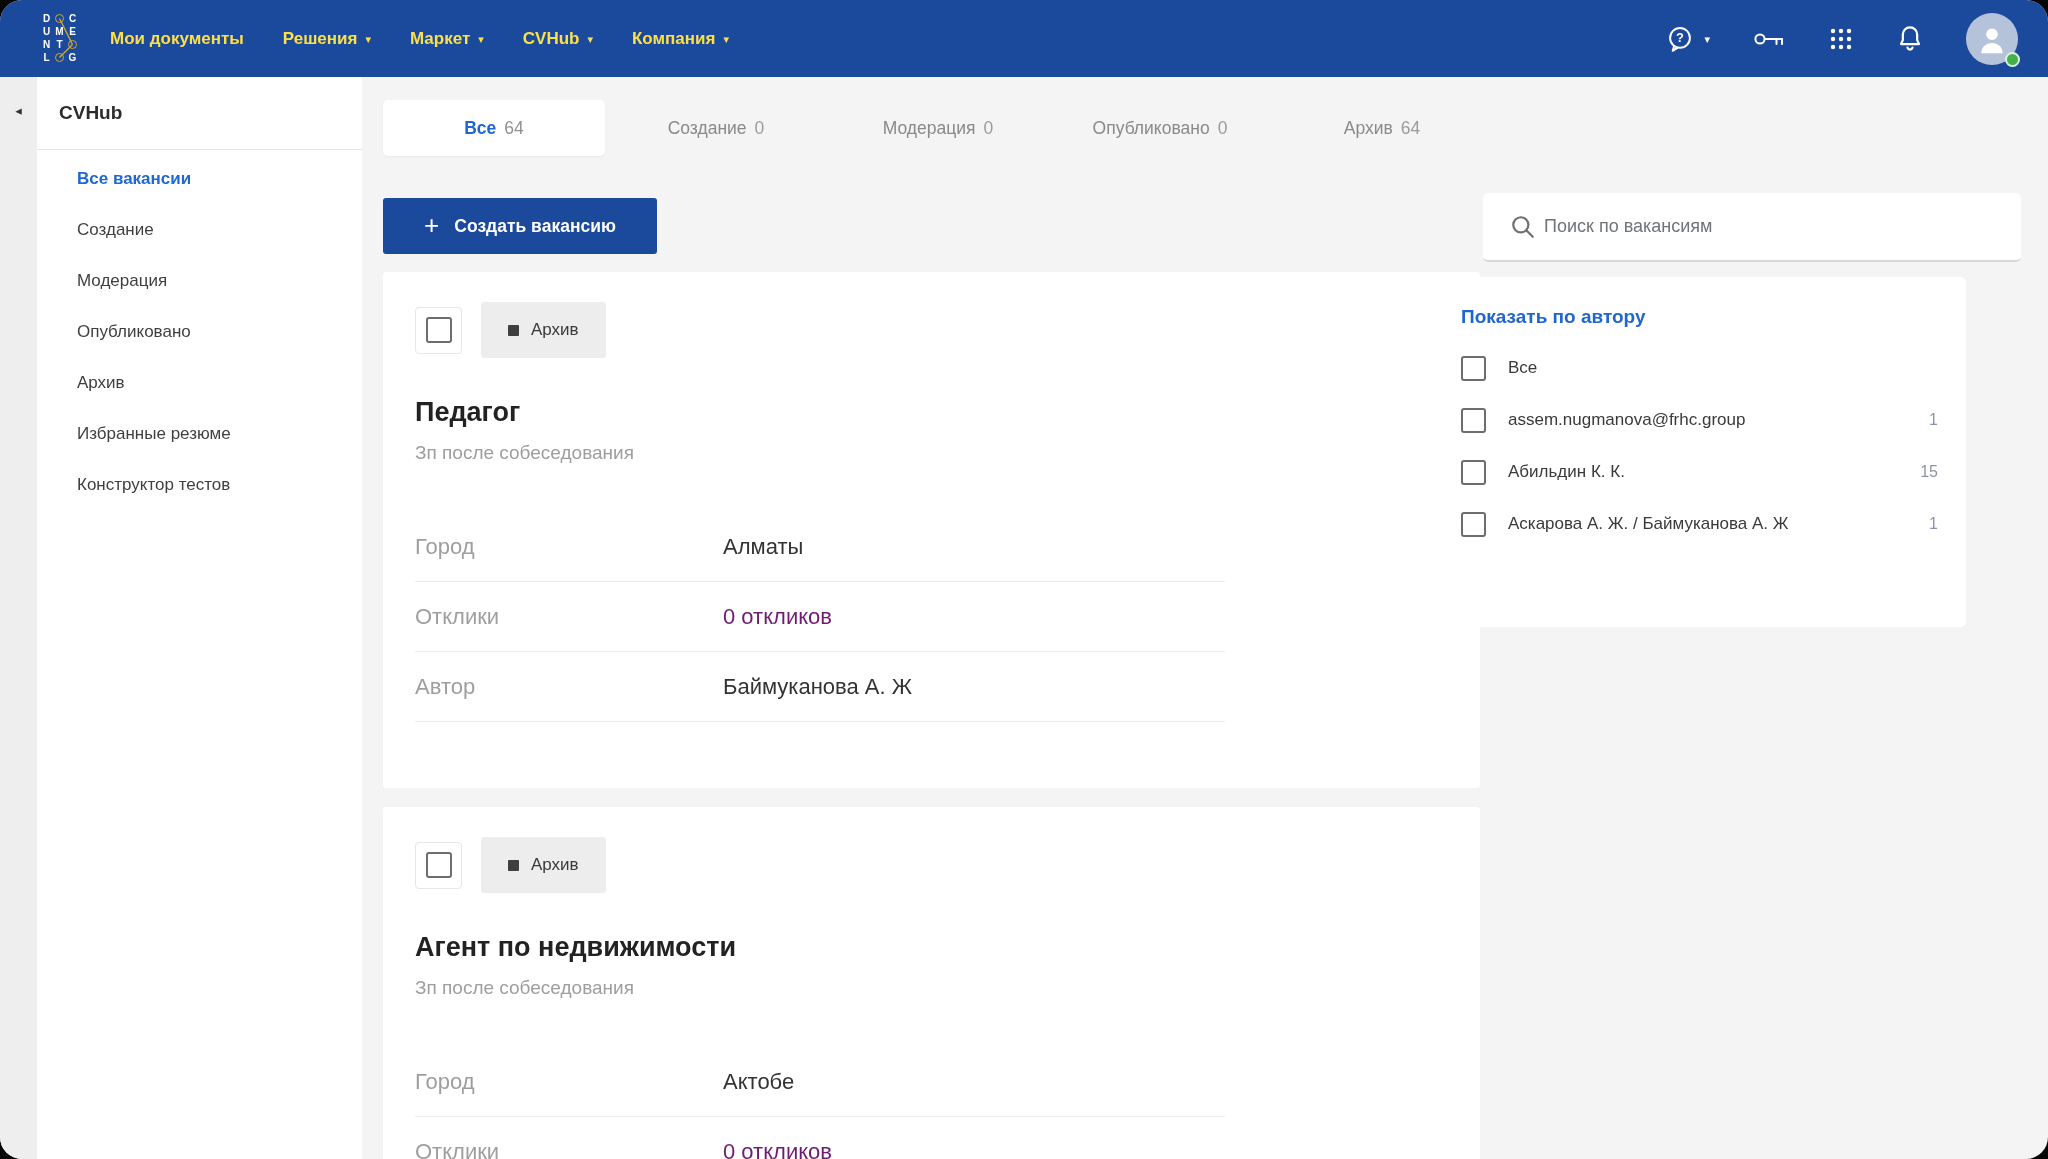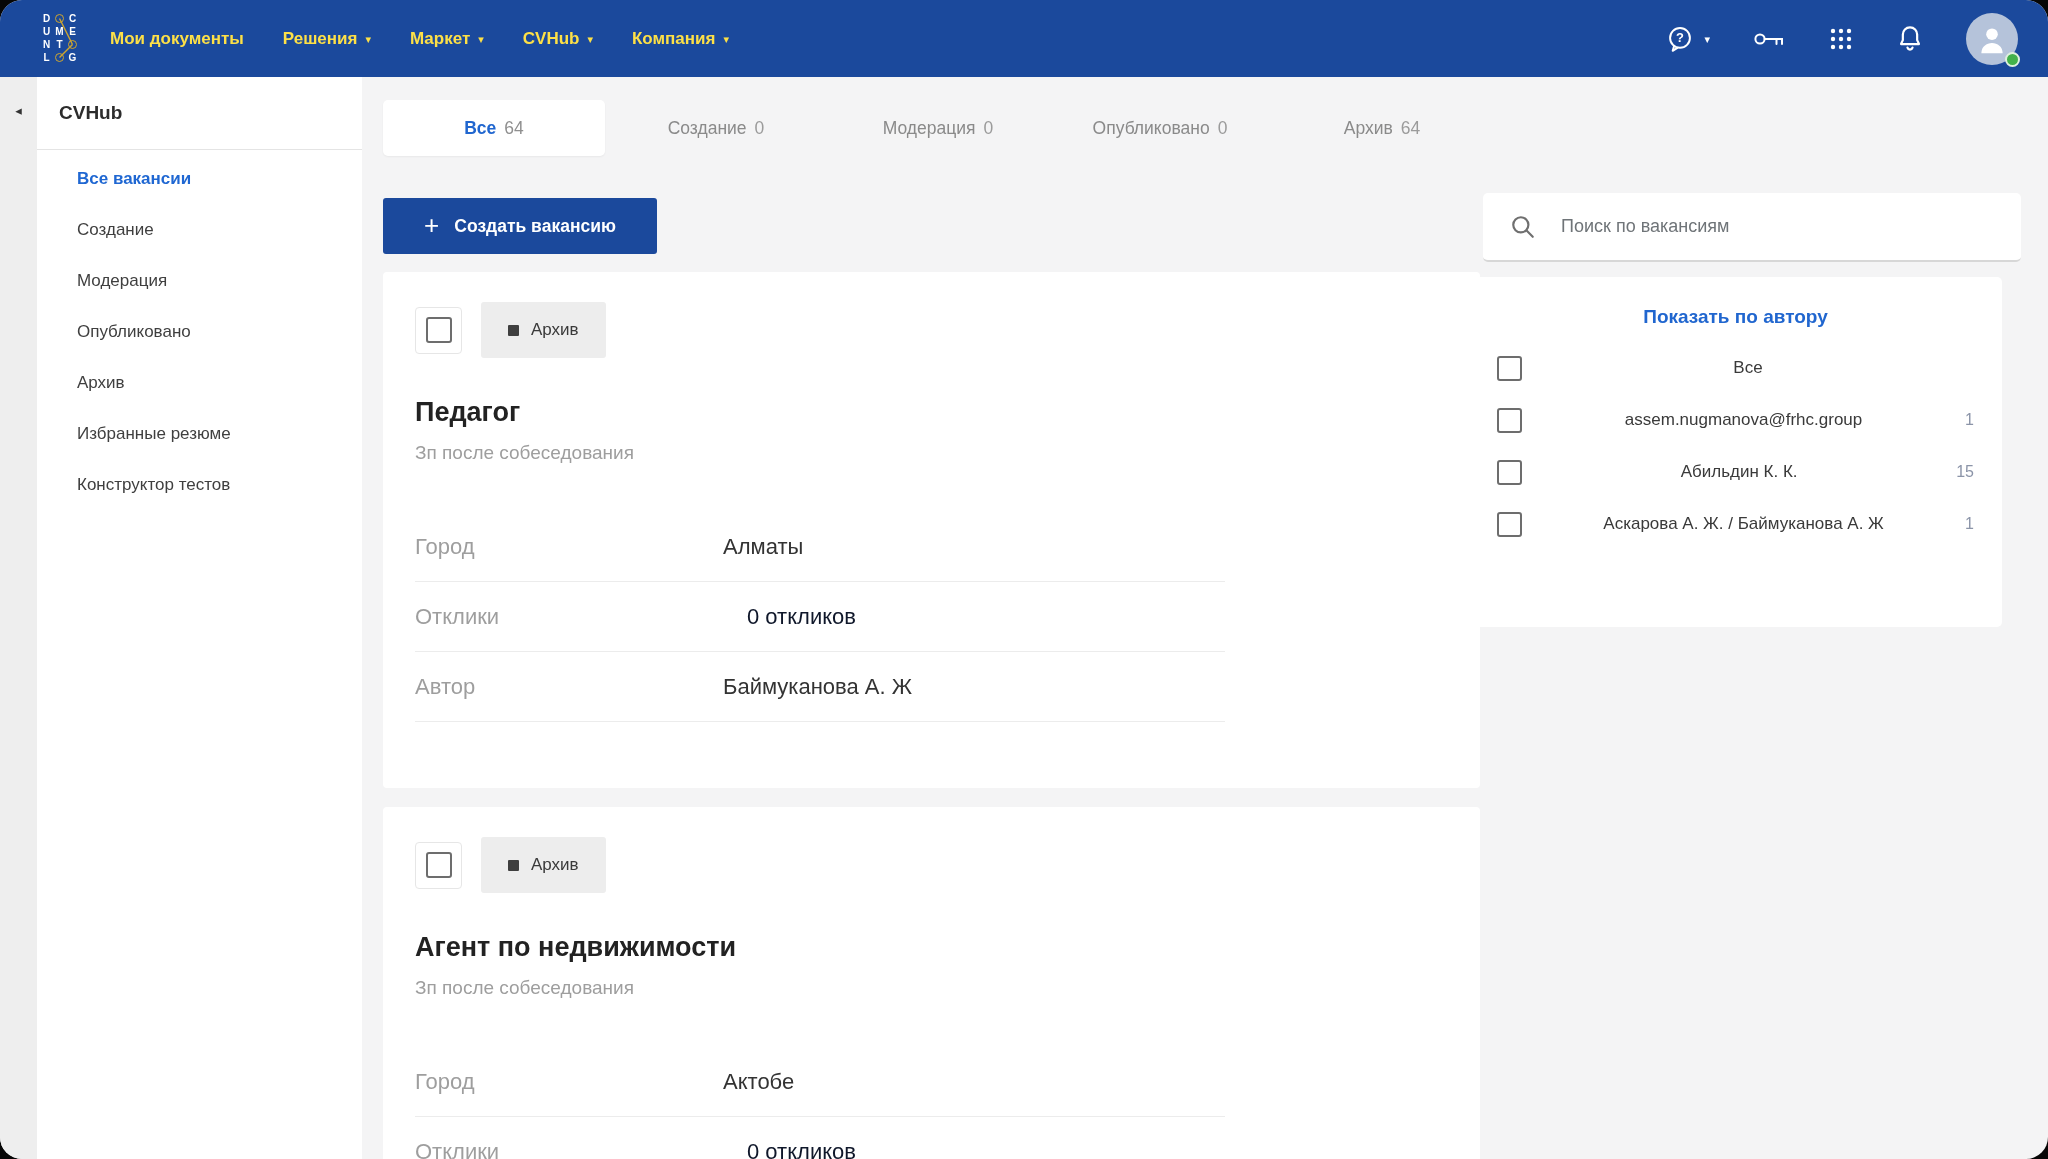--- a/index.html
+++ b/index.html
@@ -56,27 +56,27 @@
   .cb-outer { width:47px; height:47px; background:#fff; border:1px solid #e6e6e6; border-radius:4px; display:flex; align-items:center; justify-content:center; cursor:pointer; }
   .cb { width:26px; height:26px; border:2px solid #6d6d6d; border-radius:3px; background:#fff; }
   .badge-btn { height:56px; background:#ededed; border-radius:3px; display:flex; align-items:center; gap:12px; padding:0 27px; font-size:17px; color:#3a3a3a; cursor:pointer; }
   .badge-sq { width:11px; height:11px; background:#3f3f3f; border-radius:1px; }
   .card-title { position:absolute; top:125px; left:32px; font-size:27px; font-weight:bold; color:#222; cursor:pointer; }
   .card-sub { position:absolute; top:170px; left:32px; font-size:19px; color:#9e9e9e; }
   .rows { position:absolute; top:240px; left:32px; width:810px; }
   .vrow { height:70px; display:flex; align-items:center; border-bottom:1px solid #ececec; font-size:22px; }
   .vrow .lbl { width:308px; color:#9e9e9e; flex:none; }
   .vrow .val { color:#333; }
-  .vrow .val.link { color:#0f172a; cursor:pointer;margin-left:24px; }
+  .vrow .val.link { color:#701a75; cursor:pointer; }
 
   
-  .search-card { position:absolute; left:1121px; top:116px; width:538px; height:69px; background:#fff; border-radius:5px; border-bottom:2px solid #d7d7d7; display:flex; align-items:center; gap:23px; padding:0 27px; }
+  .search-card { position:absolute; left:1121px; top:116px; width:538px; height:69px; background:#fff; border-radius:5px; border-bottom:2px solid #d7d7d7; display:flex; align-items:center; gap:6px; padding:0 27px; }
   .search-input { border:none; outline:none; background:transparent; font-family:inherit; font-size:18px; color:#444; flex:1; }
   .search-input::placeholder { color:#6f7478; opacity:1; }
-  .author-card { position:absolute; left:1102px; top:200px; width:538px; height:350px; background:#fff; border-radius:5px; padding:29px 28px 0 33px;text-align:center; }
+  .author-card { position:absolute; left:1066px; top:200px; width:538px; height:350px; background:#fff; border-radius:5px; padding:29px 28px 0 33px; }
   .author-title { font-size:19px; font-weight:bold; color:#2066cf; }
   .author-opts { margin-top:14px; }
   .opt { height:52px; display:flex; align-items:center; gap:22px; cursor:pointer; }
   .cb2 { width:25px; height:25px; border:2px solid #6d6d6d; border-radius:3px; flex:none; cursor:pointer; }
   .opt-label { font-size:17px; color:#3a3a3a; flex:1; }
   .opt-count { font-size:16px; color:#8b94a8; }
   .show-all { margin-top:18px; font-size:17px; color:#9aa0a6; cursor:pointer; }
 </style>
 </head>
 <body>

